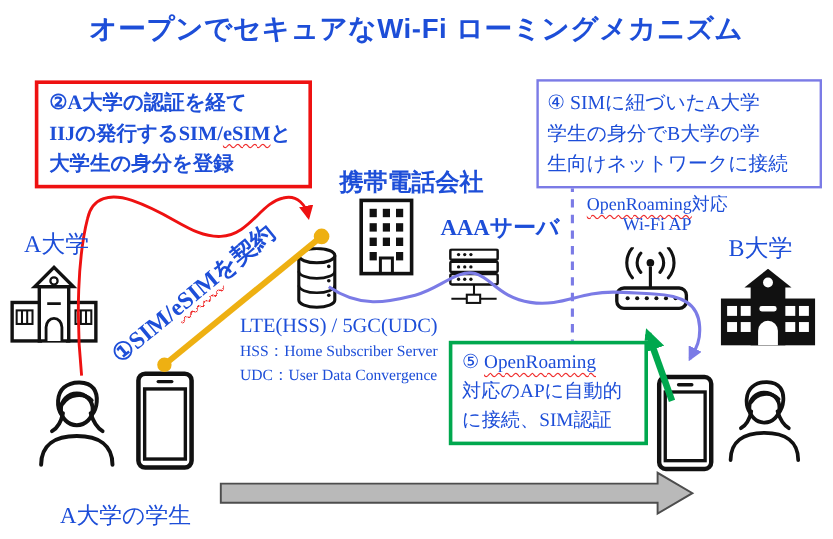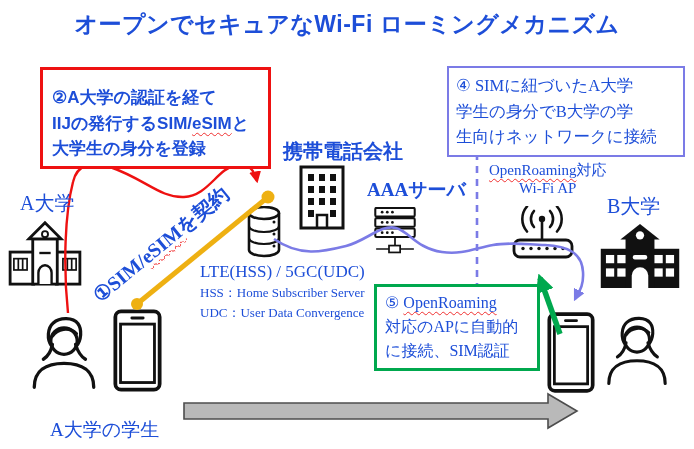--- a/index.html
+++ b/index.html
@@ -2,22 +2,22 @@
 <html><head>
 <meta charset="utf-8">
 <style>
   html,body{margin:0;padding:0;background:#fff;}
   .canvas{position:relative;width:694px;height:449px;background:#fff;overflow:hidden;
           font-family:"Liberation Sans",sans-serif;color:#1d4ed8;}
   .abs{position:absolute;}
   .serif{font-family:Liberation Serif, serif;}
   .title{left:0;right:0;top:9px;text-align:center;font-size:23px;font-weight:700;letter-spacing:.5px;}
   .callout{position:absolute;background:#fff;z-index:4;}
-  .step2{left:40px;top:67px;width:212px;border:3px solid #ee1111;padding:15px 4px 4px 9px;
-         font-size:17px;font-weight:600;line-height:1.5;}
+  .step2{left:29px;top:67px;width:212px;border:3px solid #ee1111;padding:3px 4px 4px 9px;
+         font-size:17px;font-weight:600;line-height:1.5;font-family:Liberation Serif, serif;}
   .step4{left:447px;top:66px;width:224px;border:2px solid #7b7be6;padding:5px 3px 5px 7px;
          font-size:16.5px;line-height:1.55;font-family:"Liberation Serif",serif;}
   .step5{left:374px;top:284px;width:148px;border:3px solid #00a84e;padding:4px 4px 5px 8px;
          font-size:16px;line-height:1.5;font-family:"Liberation Serif",serif;}
   .step3{left:309px;top:371px;width:134px;height:26px;border:2px solid #8a8a8a;
          font-size:16.5px;font-weight:600;text-align:center;line-height:26px;z-index:5;}
   .wavy{text-decoration-line:underline;text-decoration-style:wavy;text-decoration-color:#f03030;
         text-decoration-thickness:1px;text-underline-offset:3px;}
   .lbl{position:absolute;white-space:nowrap;z-index:4;}
   .rot1{left:104px;top:282px;height:26px;font-size:20px;font-weight:600;

